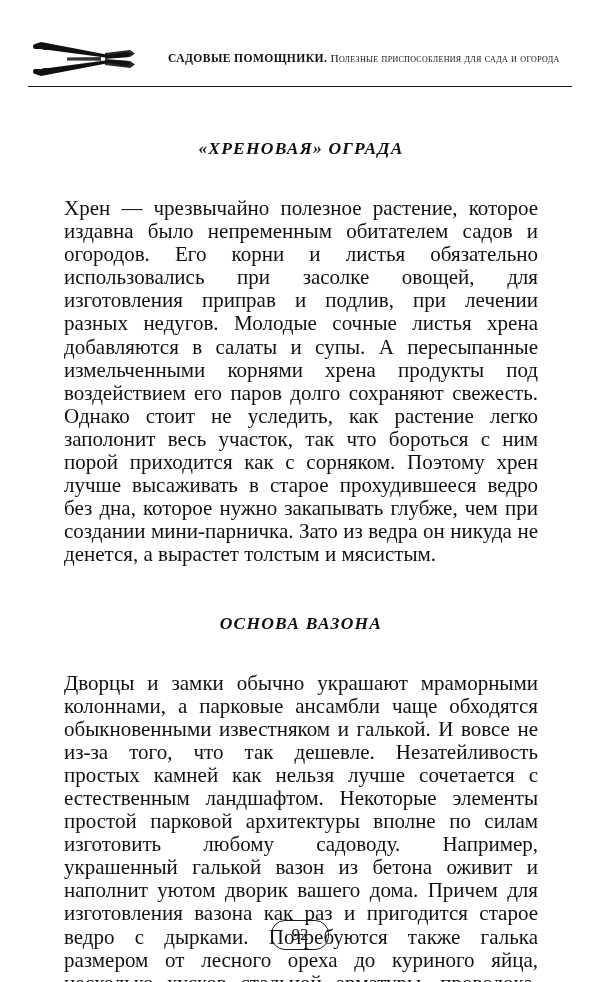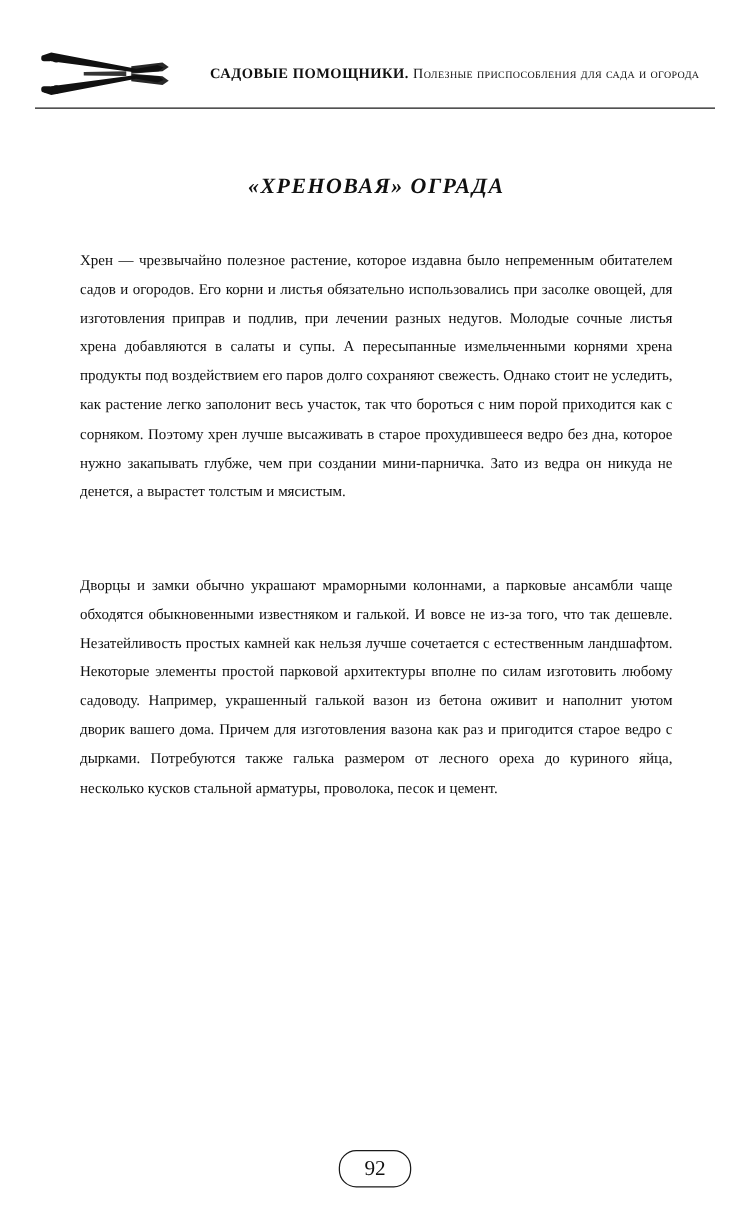--- a/index.html
+++ b/index.html
@@ -86,21 +86,21 @@
     text-transform: uppercase;
     margin: 16px;
     padding: 0;
   }
   .title-gap-first { height: 18px; }
   .title-gap-after { height: 22px; }
   .title-gap-before-2 { height: 30px; }
 
   p.para {
     margin: 0;
-    font-size: 12px;
+    font-size: 21px;
     line-height: 23.1px;
     text-align: justify;
     text-align-last: left;
     text-justify: inter-word;
     hyphens: manual;
   }
   p.para.indent {
     text-indent: 22px;
   }
 
@@ -151,20 +151,21 @@
   </div>
 
   <div class="content">
 
     <div class="title-gap-first"></div>
     <h2 class="section-title">«Хреновая» ограда</h2>
     <div class="title-gap-after"></div>
     <p class="para">Хрен — чрезвычайно полезное растение, которое издавна было непременным обитателем садов и огородов. Его корни и листья обязательно использовались при засолке овощей, для изготовления приправ и подлив, при лечении разных недугов. Молодые сочные листья хрена добавляются в салаты и супы. А пересыпанные измельченными корнями хрена продукты под воздействием его паров долго сохраняют свежесть. Однако стоит не уследить, как растение легко заполонит весь участок, так что бороться с ним порой приходится как с сорняком. Поэтому хрен лучше высаживать в старое прохудившееся ведро без дна, которое нужно закапывать глубже, чем при создании мини-парничка. Зато из ведра он никуда не денется, а вырастет толстым и мясистым.</p>
 
     <div class="title-gap-before-2"></div>
+    <h2 class="section-title">Основа вазона</h2>
     <div class="title-gap-after"></div>
     <p class="para">Дворцы и замки обычно украшают мраморными колоннами, а парковые ансамбли чаще обходятся обыкновенными известняком и галькой. И вовсе не из-за того, что так дешевле. Незатейливость простых камней как нельзя лучше сочетается с естественным ландшафтом. Некоторые элементы простой парковой архитектуры вполне по силам изготовить любому садоводу. Например, украшенный галькой вазон из бетона оживит и наполнит уютом дворик вашего дома. Причем для изготовления вазона как раз и пригодится старое ведро с дырками. Потребуются также галька размером от лесного ореха до куриного яйца, несколько кусков стальной арматуры, проволока, песок и цемент.</p>
 
   </div>
 
   <div class="folio">
     <span>92</span>
   </div>
 
 </div>

